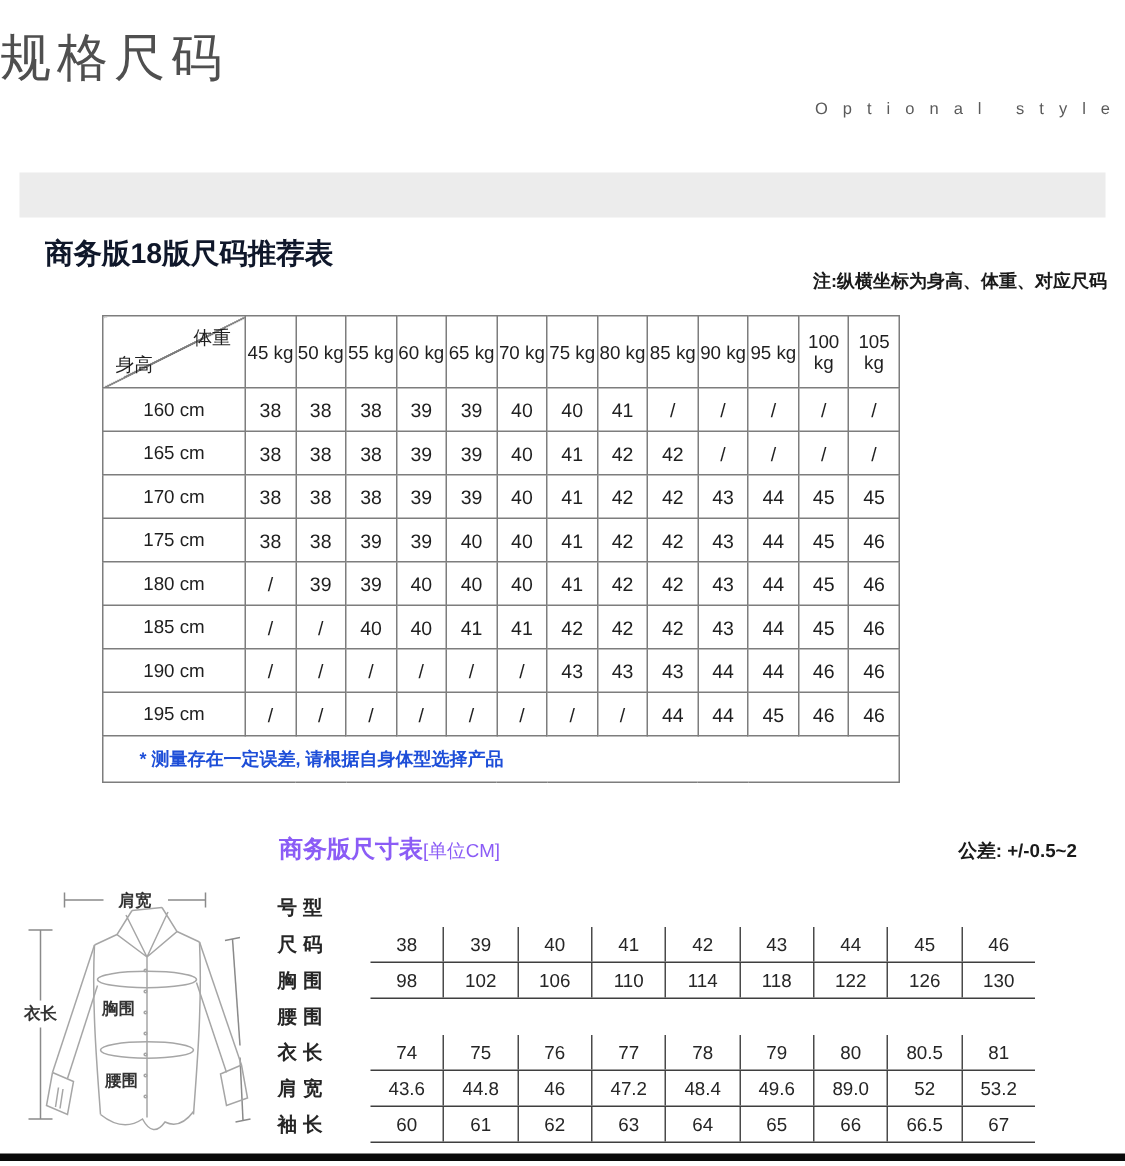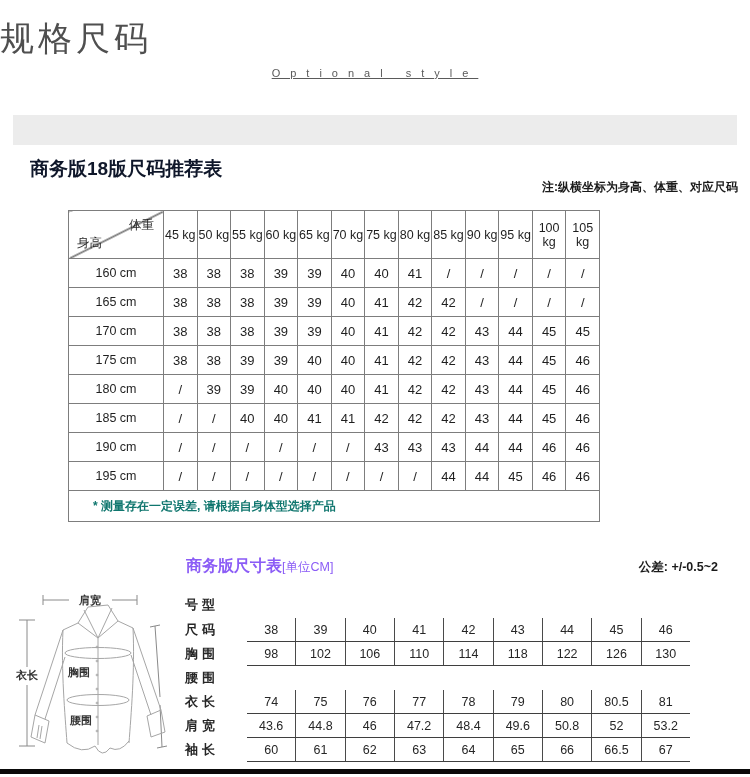--- a/index.html
+++ b/index.html
@@ -7,22 +7,22 @@
   .page {
     position:relative; width:750px; height:777px; background:#fff;
     font-family:"Liberation Sans", sans-serif; color:#222; overflow:hidden;
   }
   
   .main-title {
     position:absolute; top:16px; left:0; width:100%; 
     font-size:34px; font-weight:400; color:#4f4f4f; letter-spacing:4px;
   }
   .subtitle {
-    position:absolute; top:67px; left:0; width:100%; text-align:center;
-    font-size:11px; color:#5a5a5a; letter-spacing:10px; font-weight:400;text-decoration:underline;
+    position:absolute; top:67px; left:0; width:100%; text-align:right;
+    font-size:11px; color:#5a5a5a; letter-spacing:10px; font-weight:400;
   }
   .gray-band {
     position:absolute; left:13px; right:13px; top:115px; height:30px; background:#ececec;
   }
   
   .s1-title {
     position:absolute; left:30px; top:156px; font-size:19px; font-weight:600; color:#0f172a;
   }
   .s1-note {
     position:absolute; right:12px; top:179px; font-size:12px; font-weight:700; color:#1a1a1a;
@@ -40,21 +40,21 @@
   th.corner {
     position:relative;
     background:linear-gradient(to bottom right,
       transparent calc(50% - 0.7px), #7d7d7d calc(50% - 0.7px),
       #7d7d7d calc(50% + 0.7px), transparent calc(50% + 0.7px));
   }
   th.corner .tr { position:absolute; top:6px; right:9px; font-size:12.5px; }
   th.corner .bl { position:absolute; bottom:6px; left:8px; font-size:12.5px; }
   table.reco tbody th { font-size:12.5px; font-weight:400; }
   table.reco tfoot td {
-    height:31px; text-align:left; padding-left:24px; font-size:12px; font-weight:700; color:#0f766e;
+    height:31px; text-align:left; padding-left:24px; font-size:12px; font-weight:700; color:#1d4ed8;
   }
   
   .s2-titlebox { position:absolute; left:186px; top:556px; font-size:16px; color:#8b5cf6; }
   .s2-title { font-weight:600; }
   .s2-unit  { font-weight:400; font-size:12.5px; }
   .s2-tol   { position:absolute; right:32px; top:559px; font-size:12.5px; font-weight:600; color:#1a1a1a; }
   
   .spec { position:absolute; left:185px; top:592px; width:505px; }
   .t2-row { display:flex; align-items:stretch; height:24px; }
   .t2-row.head { height:26px;gap:28px; }
@@ -367,21 +367,21 @@
         </div>
         <div class="t2-row">
           <div class="t2-label">肩宽</div>
           <div class="t2-cells">
             <div class="t2-cell">43.6</div>
             <div class="t2-cell">44.8</div>
             <div class="t2-cell">46</div>
             <div class="t2-cell">47.2</div>
             <div class="t2-cell">48.4</div>
             <div class="t2-cell">49.6</div>
-            <div class="t2-cell">50.8</div>
+            <div class="t2-cell">89.0</div>
             <div class="t2-cell">52</div>
             <div class="t2-cell">53.2</div>
           </div>
         </div>
         <div class="t2-row">
           <div class="t2-label">袖长</div>
           <div class="t2-cells">
             <div class="t2-cell">60</div>
             <div class="t2-cell">61</div>
             <div class="t2-cell">62</div>

